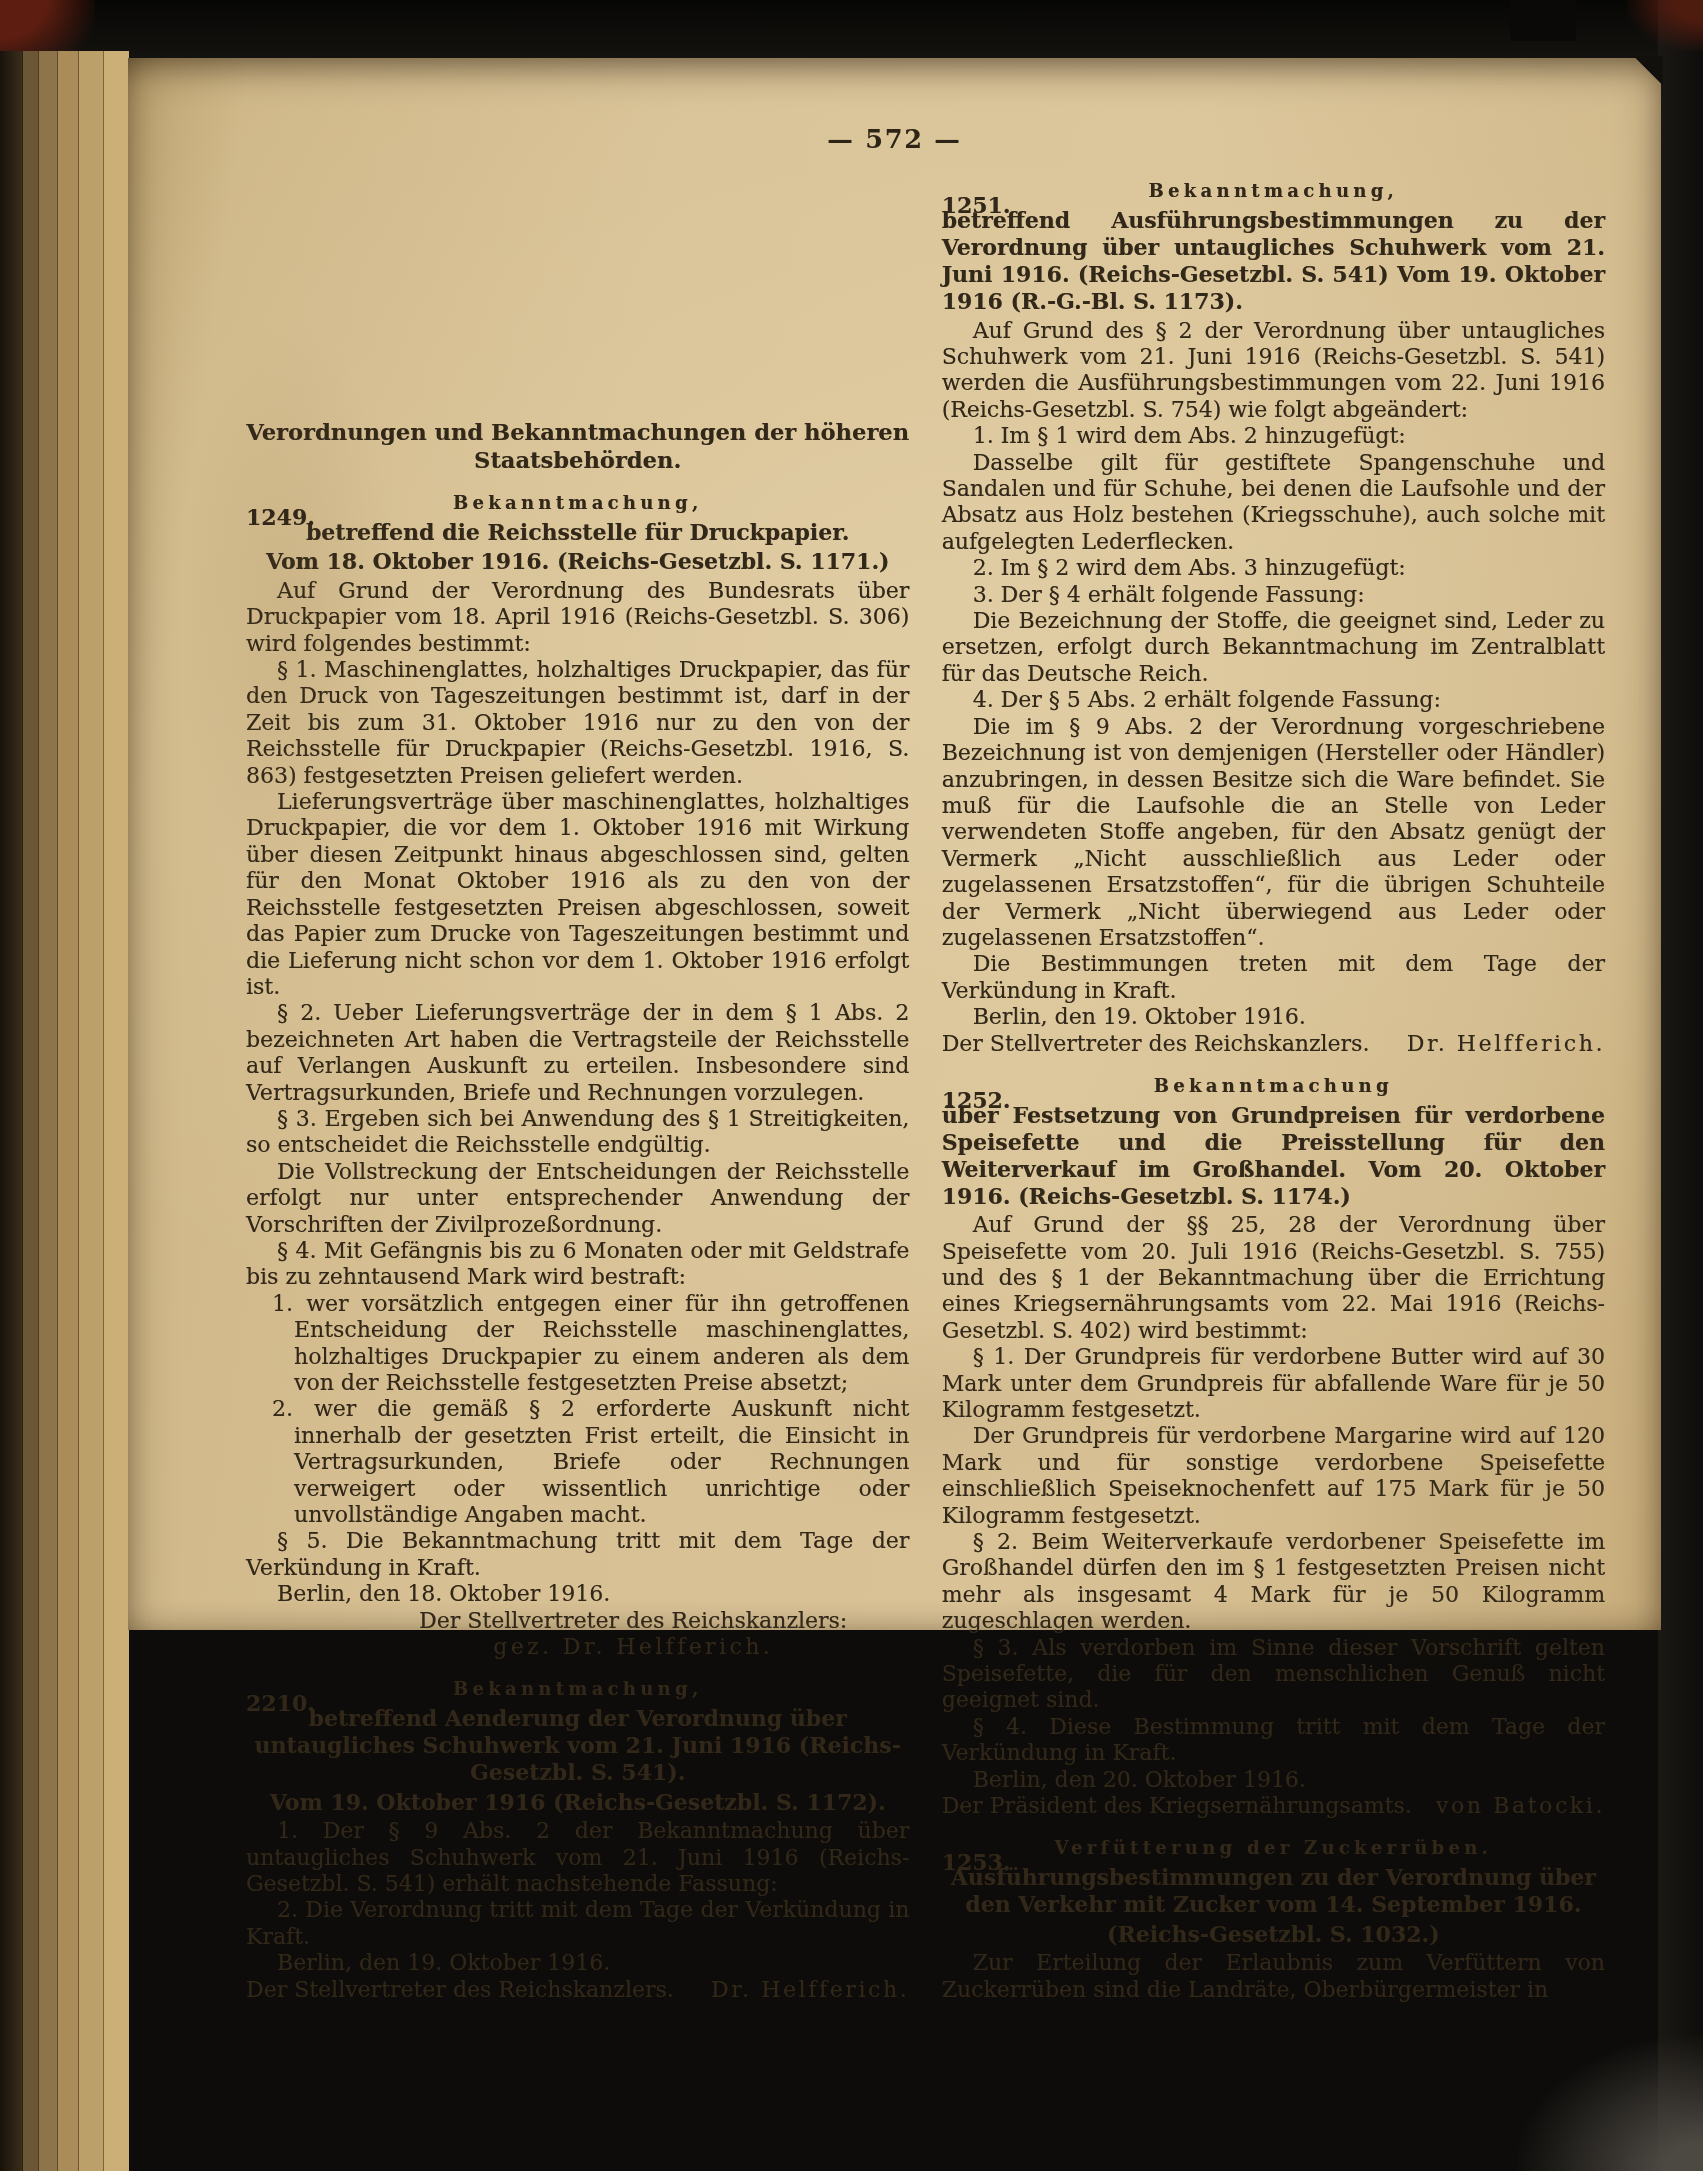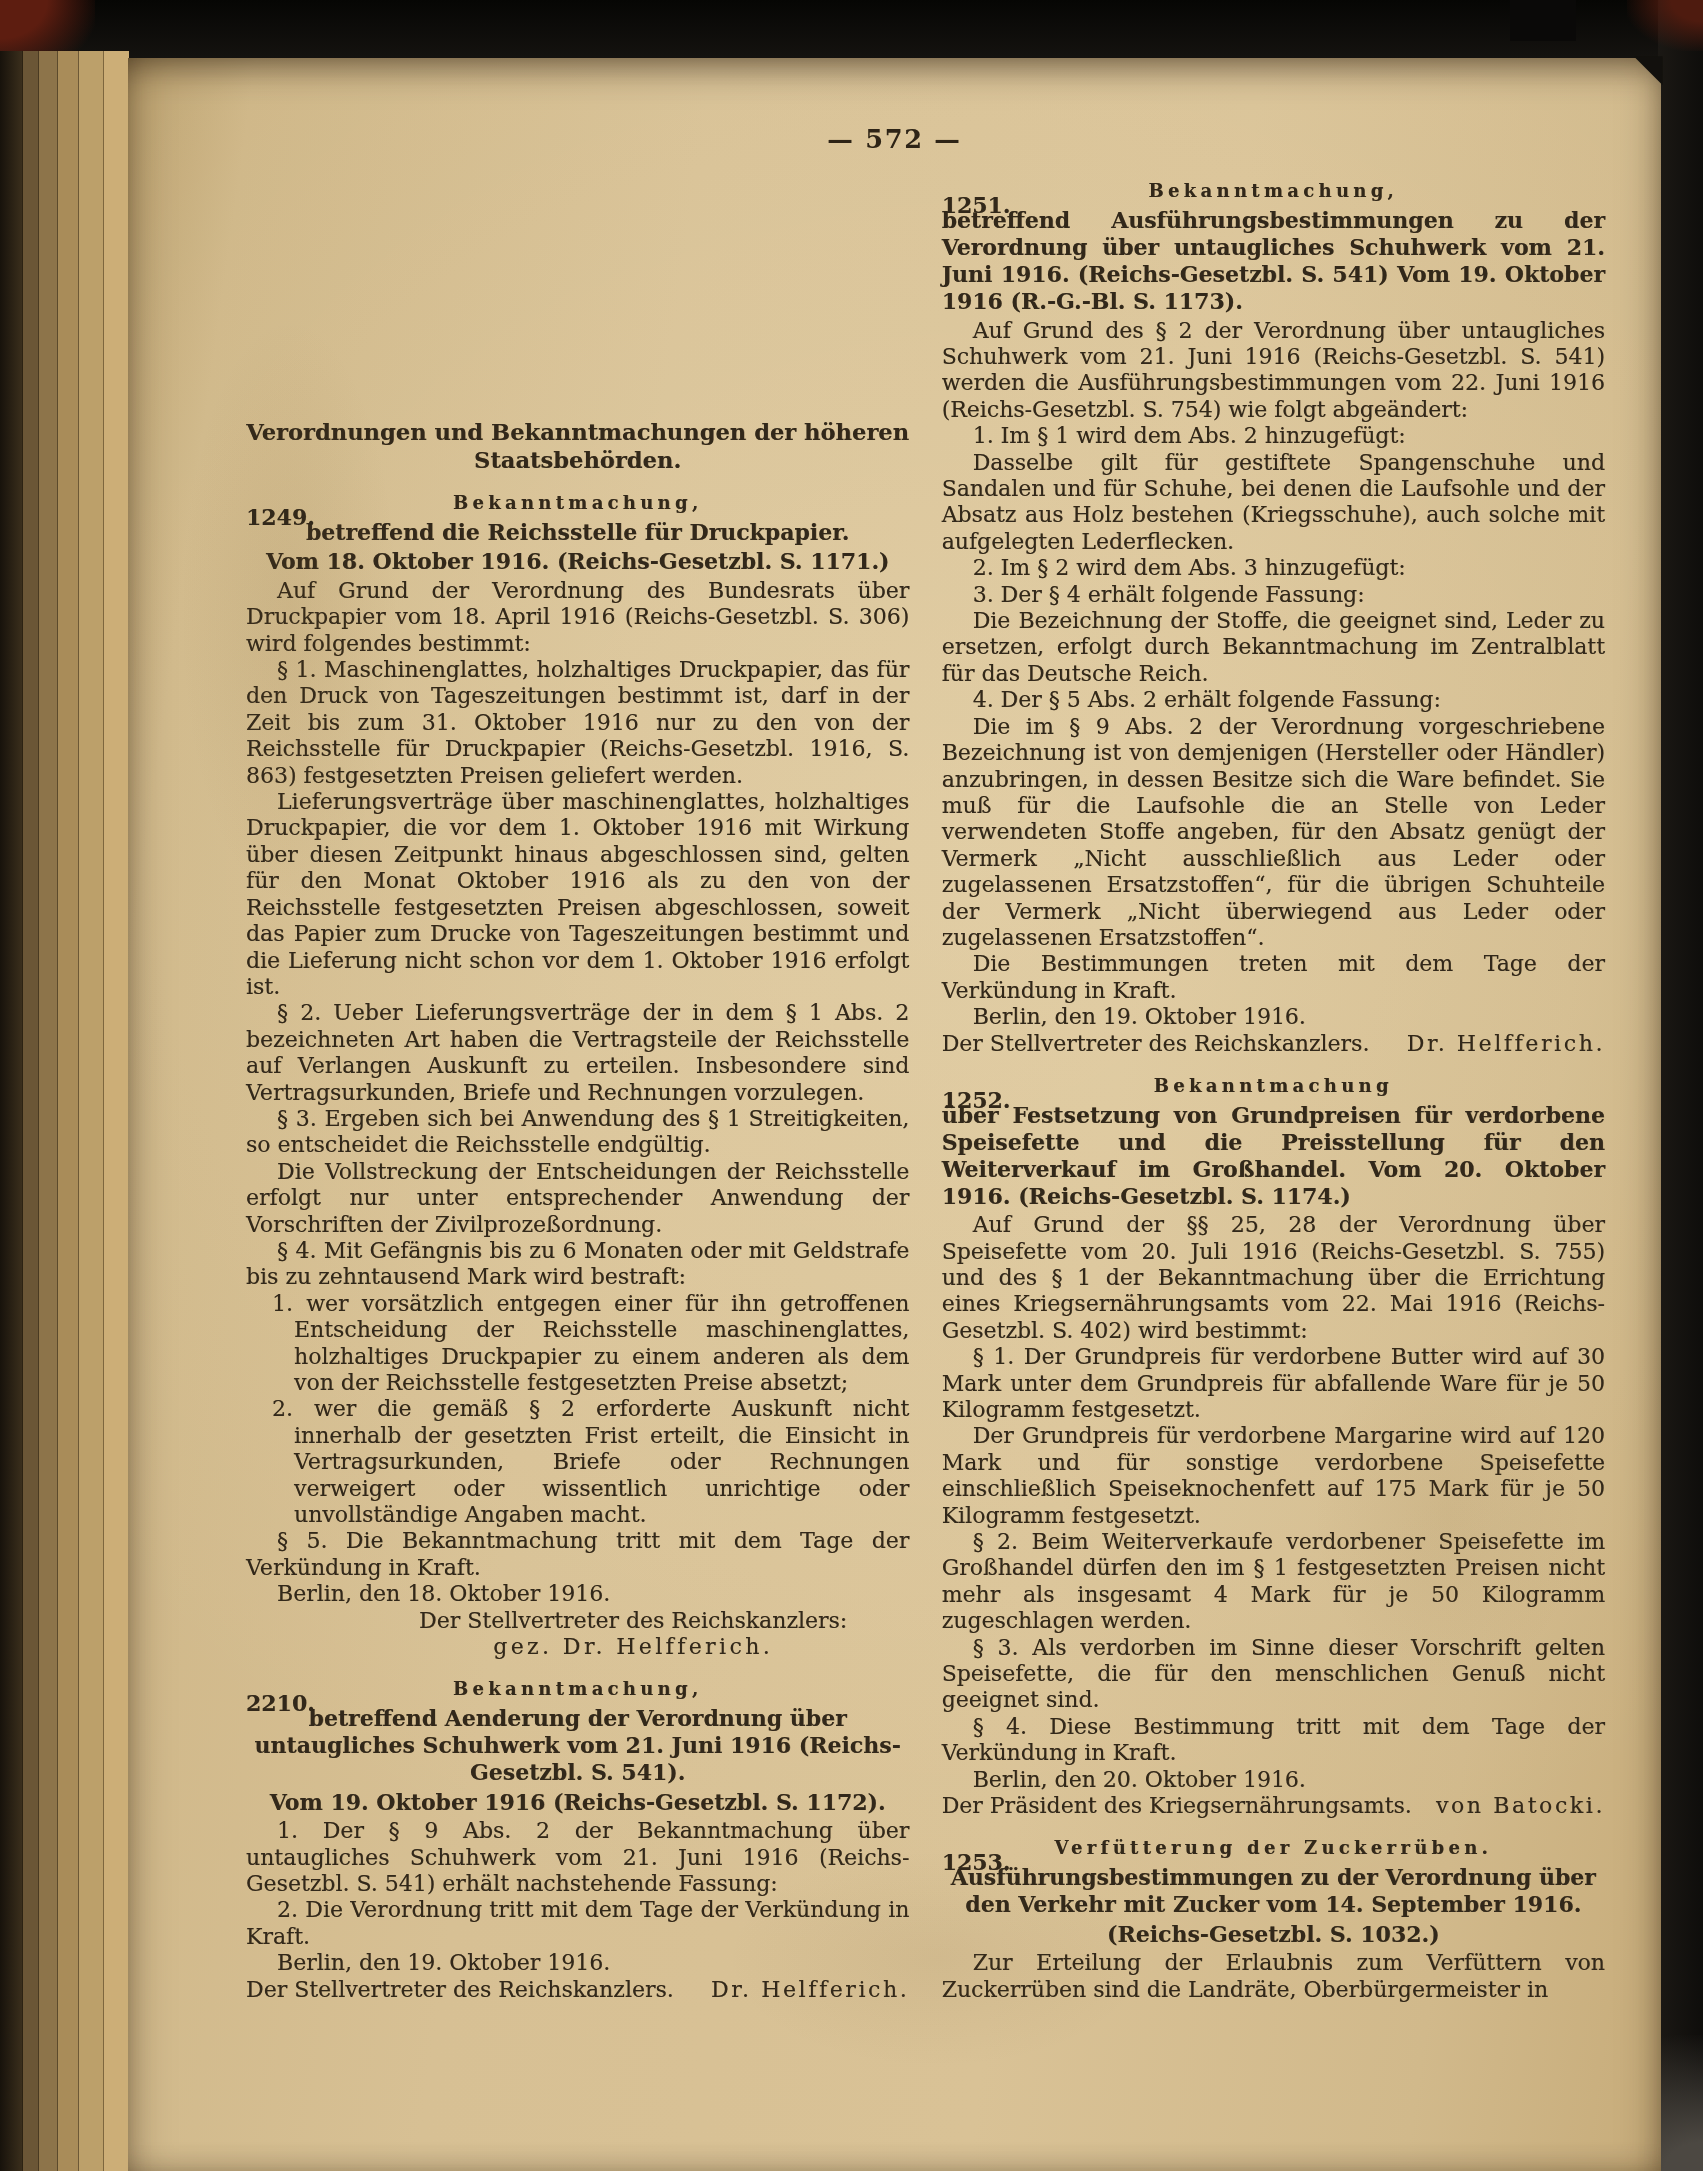--- a/index.html
+++ b/index.html
@@ -20,21 +20,21 @@
   .edges{position:absolute;left:0;top:51px;bottom:0;width:129px;display:flex;}
   .edge{height:100%;}
   .e1{width:22px;background:linear-gradient(90deg,#17120b,#3a2e1c);}
   .e2{width:15.3px;background:#6b5636;border-left:1.7px solid #2c2212;}
   .e3{width:19px;background:#8d744a;border-left:1.7px solid #4a3a22;}
   .e4{width:20.4px;background:#a98c59;border-left:1.7px solid #5c4a2c;}
   .e5{width:24px;background:#bca06a;border-left:1.7px solid #6d5836;}
   .e6{width:25.6px;background:#ccae77;border-left:1.7px solid #7d663e;}
   
   .page{
-    position:absolute;left:128px;top:58px;width:1533px;height:2113px;
+    position:absolute;left:128px;top:58px;width:1533px;height:1572px;
     background:
       radial-gradient(120% 85% at 55% 38%, rgba(255,246,216,0.22), rgba(0,0,0,0) 62%),
       linear-gradient(98deg,#bda371 0%,#cfb788 7%,#d7c094 32%,#d9c296 62%,#d1b98b 86%,#c7ac7a 100%);
     box-shadow:
       inset 0 29px 39px -24px rgba(40,25,10,0.6),
       inset 24px 0 44px -25.6px rgba(60,40,15,0.5),
       inset -22px 0 41px -24px rgba(40,25,10,0.5),
       inset 0 -17px 34px -25.6px rgba(40,25,10,0.35);
     color:#32281a;
   }

